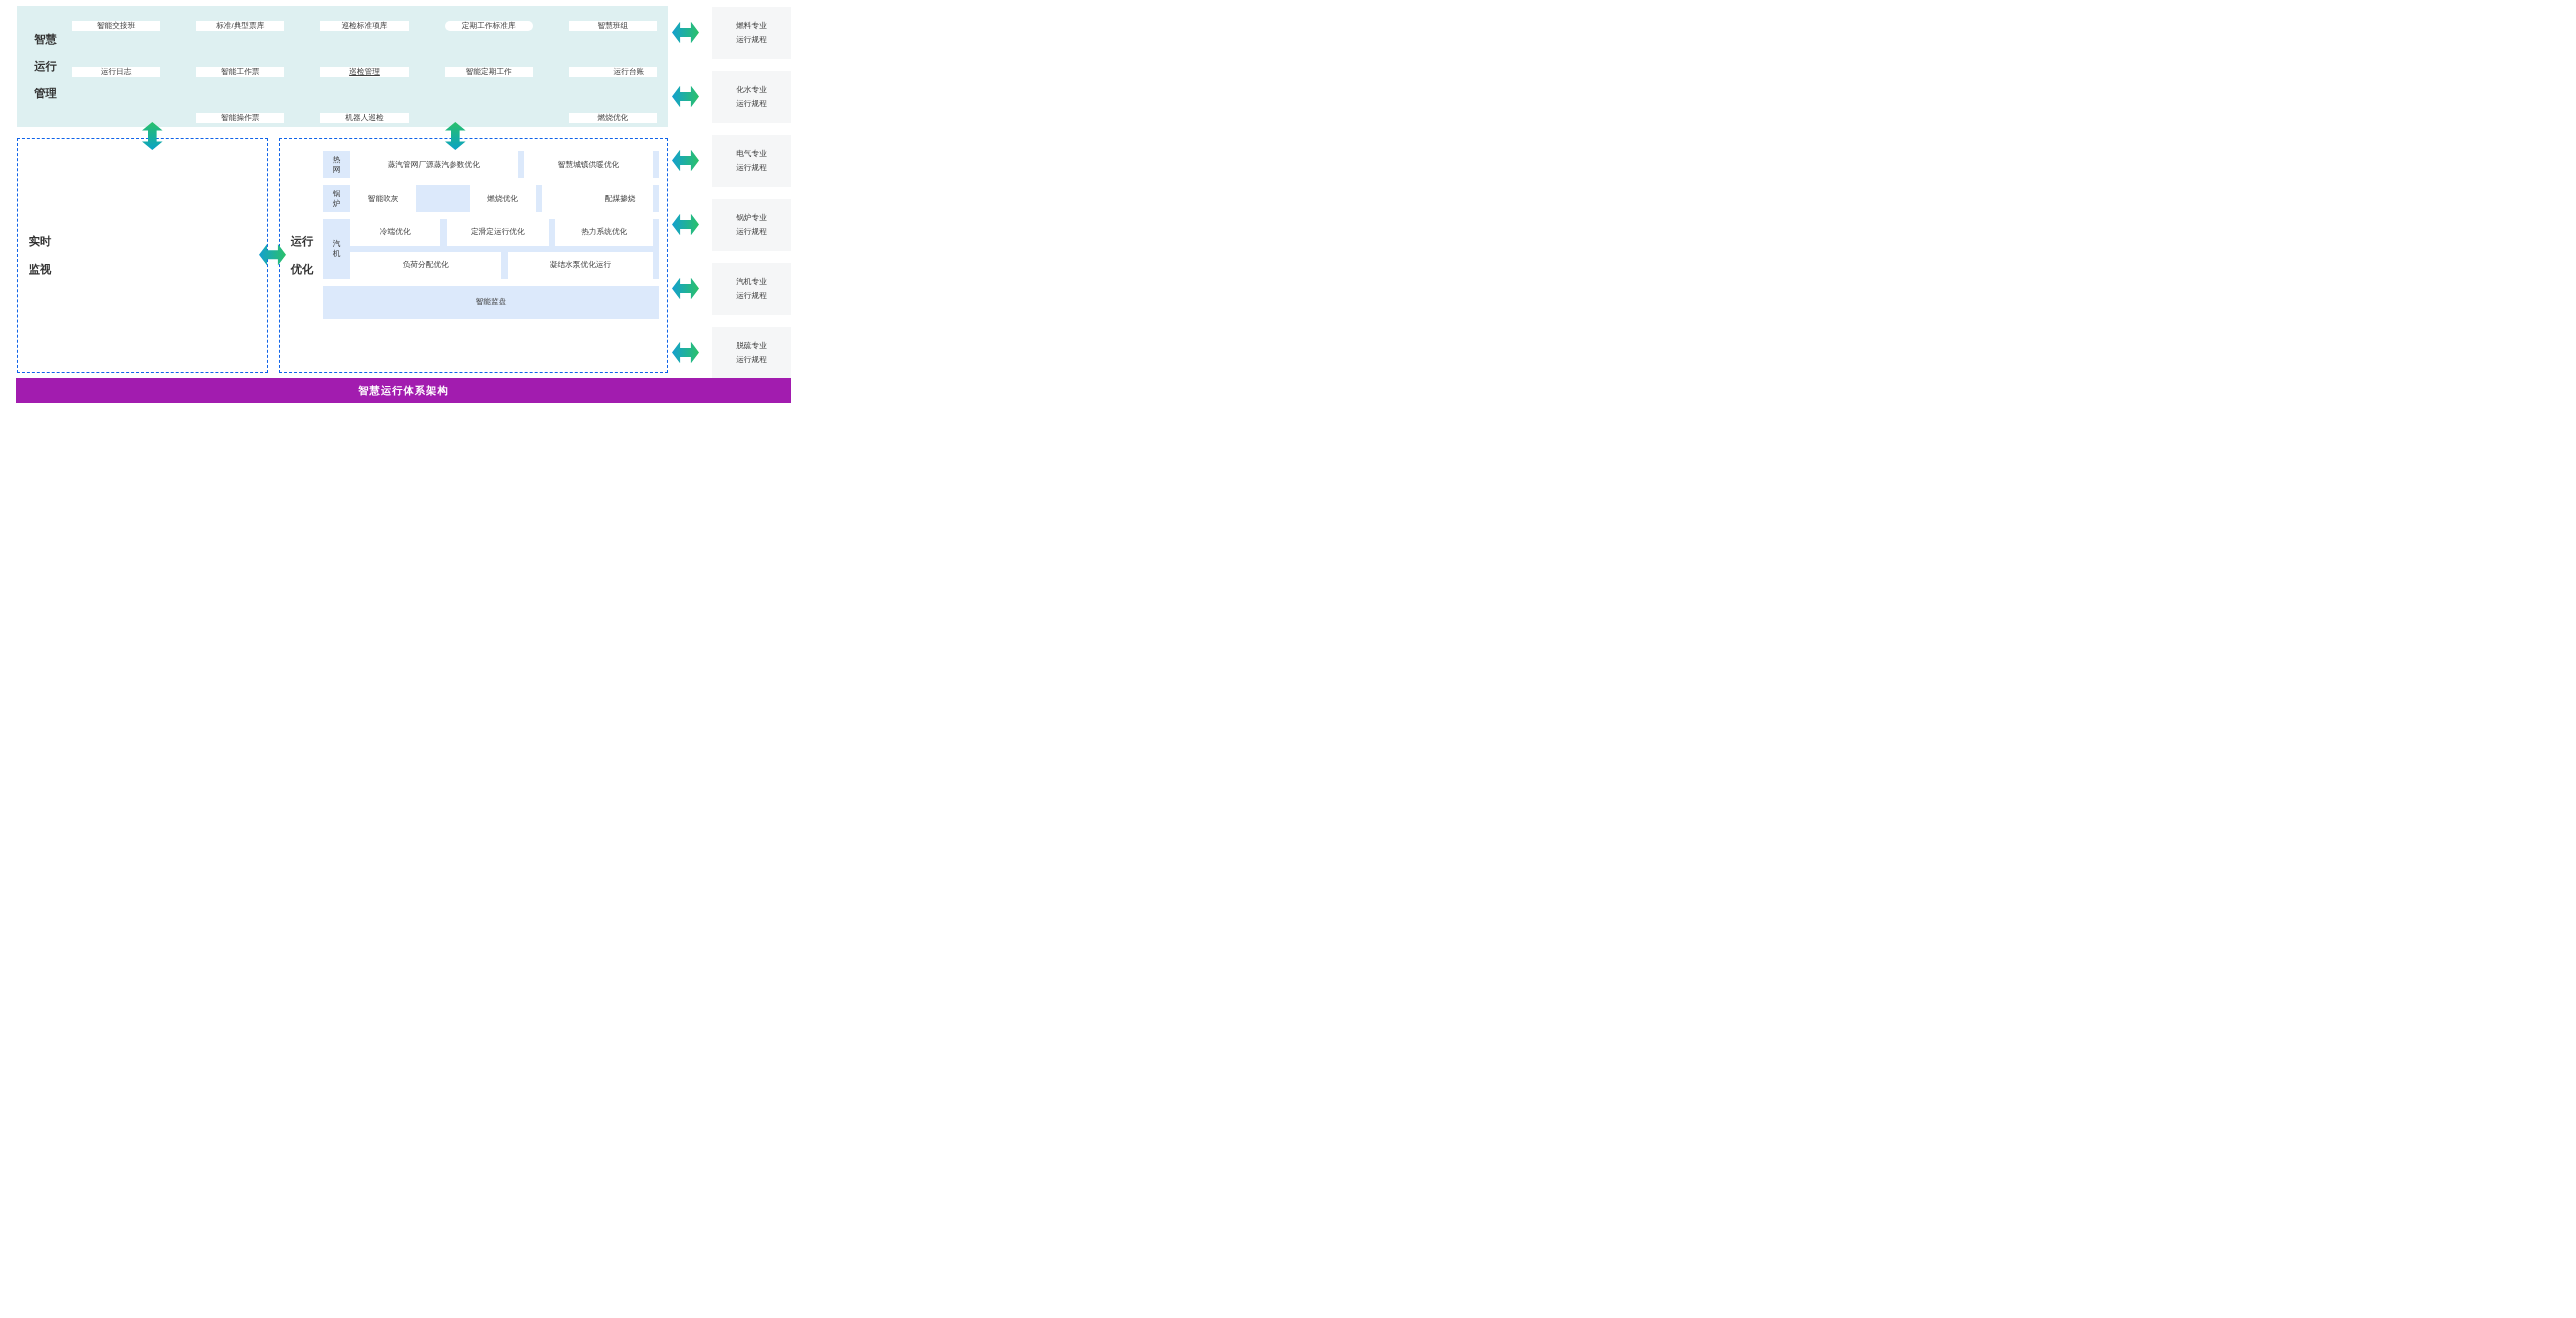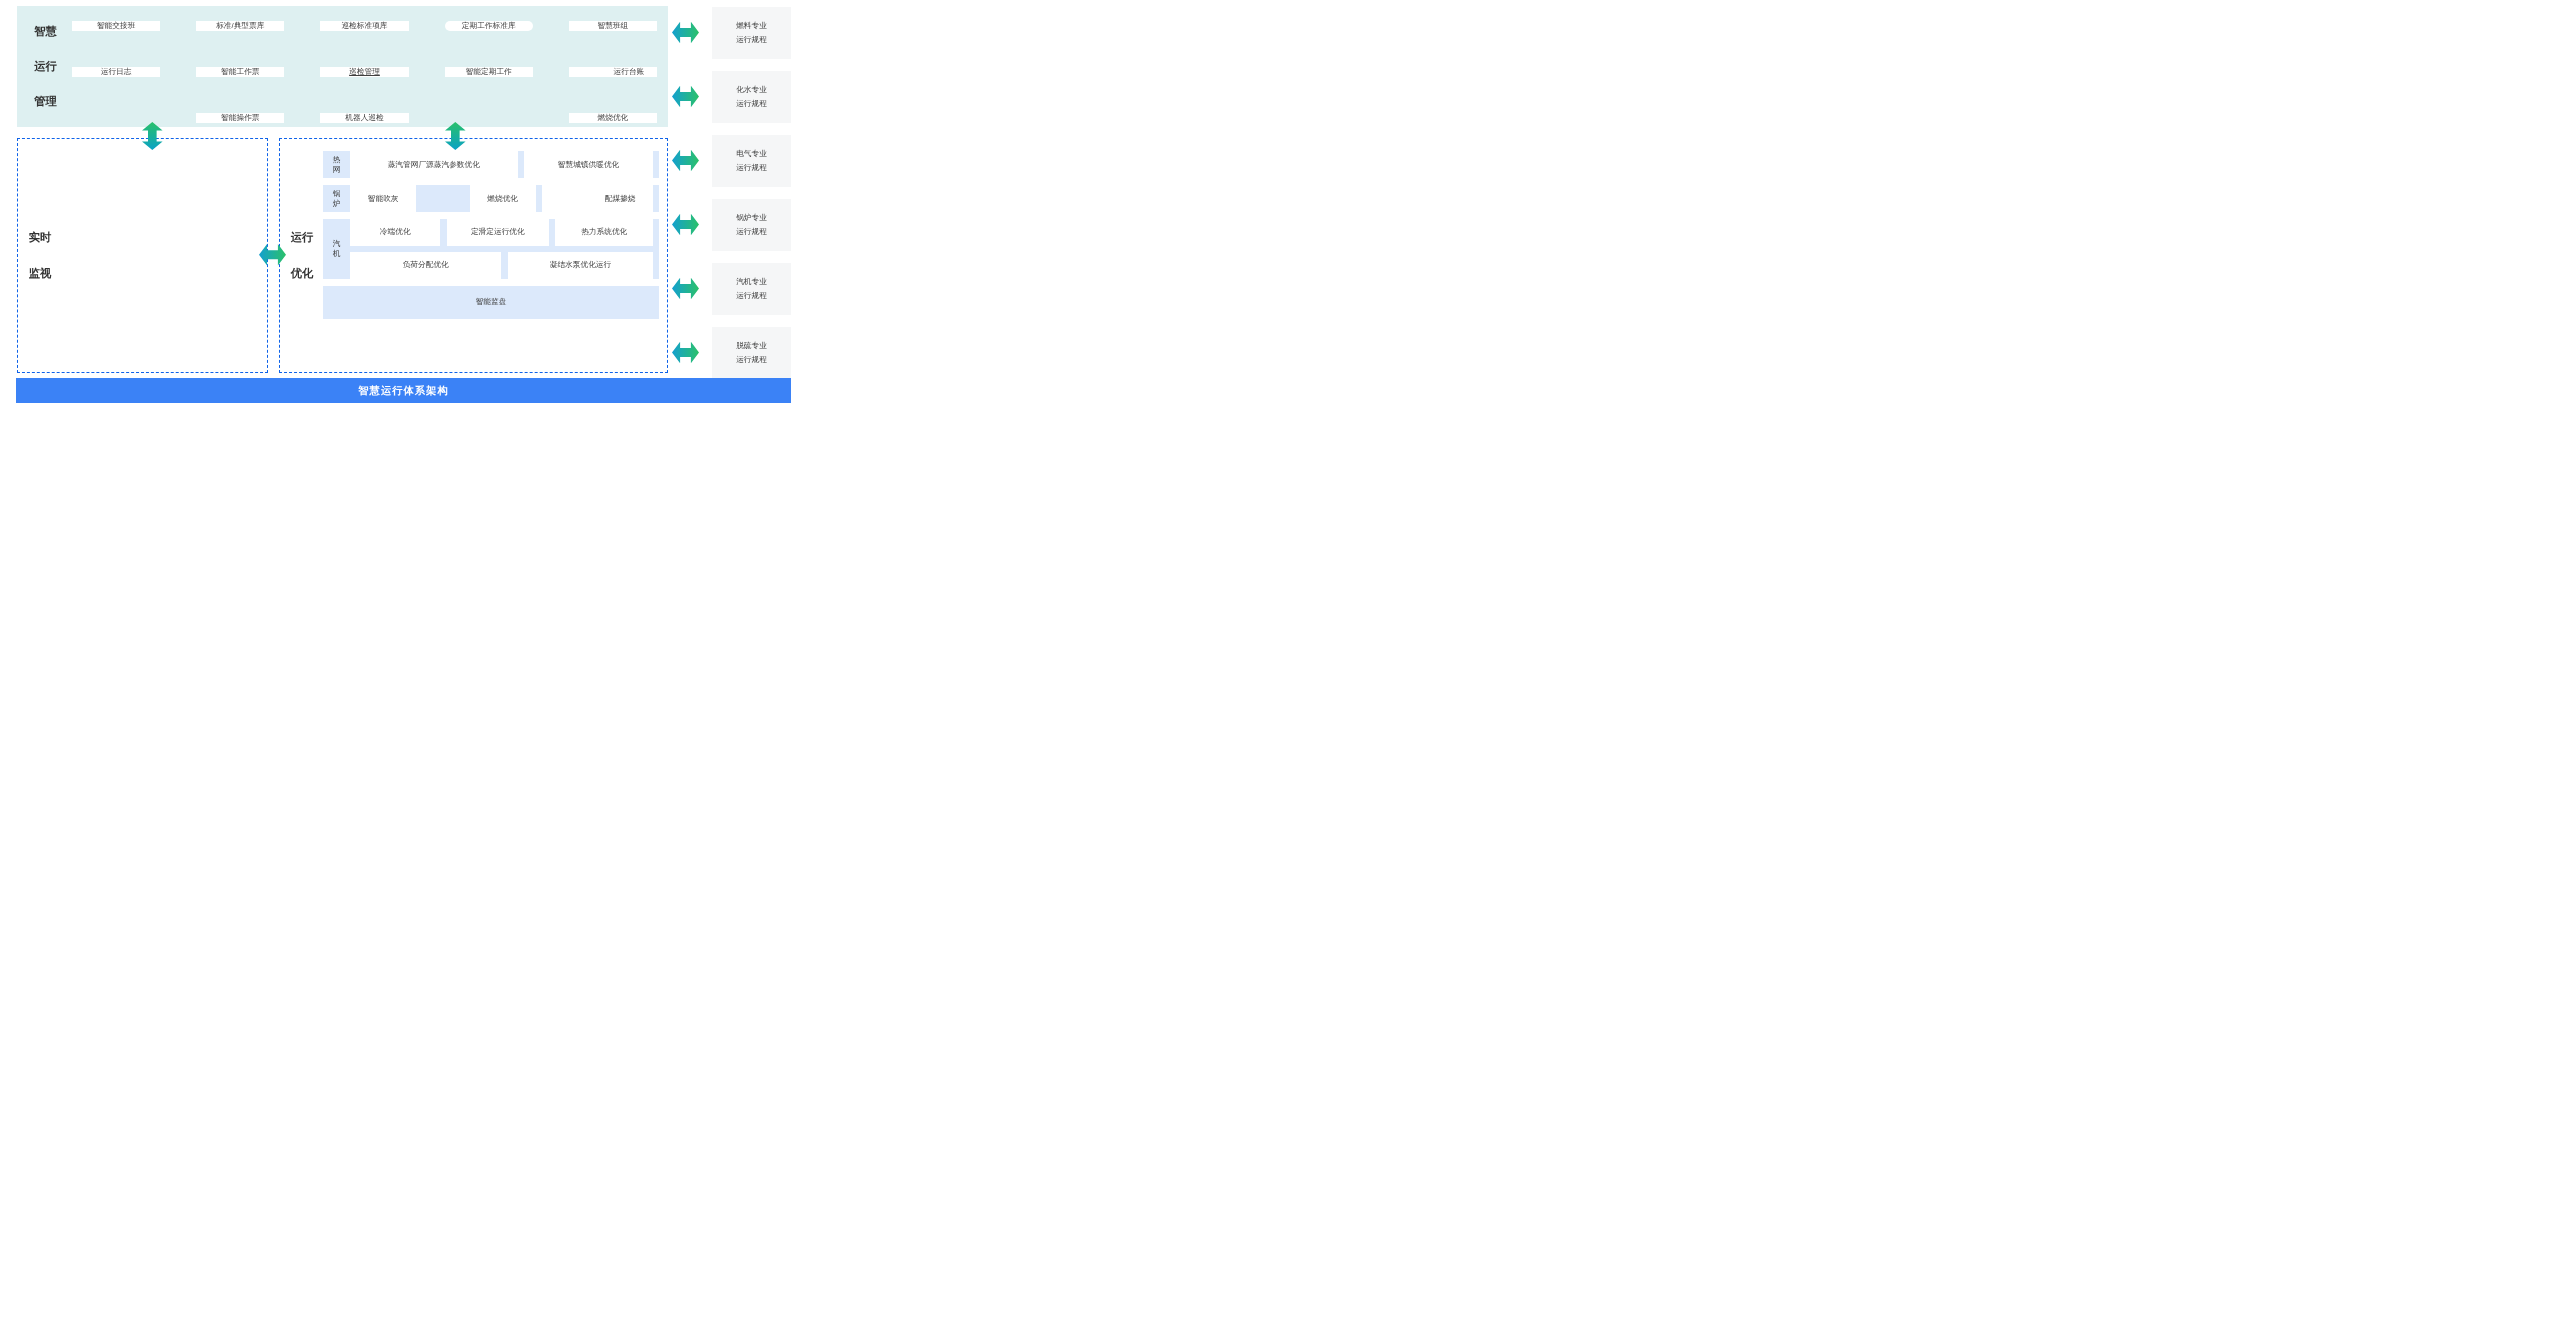--- a/index.html
+++ b/index.html
@@ -2,21 +2,21 @@
 <html style="font-size:8.2px"><head>
 <meta charset="utf-8">
 <style>
   html,body{margin:0;padding:0;background:#ffffff;}
   body{font-family:"Liberation Sans","DejaVu Sans",sans-serif;}
   .canvas{position:relative;width:805px;height:412px;background:#ffffff;overflow:hidden;}
 
   
   .top-section{position:absolute;left:17px;top:6.2px;width:651px;height:121px;background:#def0f1;}
   .side-label{position:absolute;left:0;top:0;bottom:0;width:57px;display:flex;flex-direction:column;
-    align-items:center;justify-content:center;gap:24px;font-size:11.3px;font-weight:bold;color:#333;line-height:1;}
+    align-items:center;justify-content:center;gap:16px;font-size:11.3px;font-weight:bold;color:#333;line-height:1;}
   .top-grid{position:absolute;left:55px;top:14.4px;width:585px;height:96px;display:grid;
     grid-template-columns:repeat(5,1fr);grid-template-rows:repeat(3,1fr);column-gap:13px;row-gap:6.2px;gap:36px;}
   .box{display:flex;align-items:center;justify-content:center;font-size:7.7px;color:#3f3f3f;text-align:center;}
   .top-box{background:#ffffff;}
 
   
   .arrow-v{position:absolute;width:20.6px;height:28px;z-index:5;
     background:linear-gradient(180deg,#29c06a 0%,#0ba2c6 100%);
     clip-path:polygon(50% 0%,100% 30%,71% 30%,71% 70%,100% 70%,50% 100%,0% 70%,29% 70%,29% 30%,0% 30%);}
   .arrow-v1{left:142px;top:122px;}
@@ -50,21 +50,21 @@
 
   
   .spec-col{position:absolute;left:672px;top:6.7px;width:120px;}
   .spec-item{position:relative;height:52px;margin-bottom:12px;}
   .spec-item .arrow-h{position:absolute;left:0;top:15px;}
   .spec-box{position:absolute;left:40px;top:0;width:79px;height:52px;background:#f5f6f7;
     display:flex;flex-direction:column;align-items:center;justify-content:center;gap:6.7px;
     font-size:7.7px;color:#3f3f3f;line-height:1;}
 
   
-  .footer{position:absolute;left:16px;top:378px;width:775px;height:25px;background:#3b82f6;
+  .footer{position:absolute;left:16px;top:378px;width:775px;height:25px;background:#a21caf;
     display:flex;align-items:center;justify-content:center;}
   .footer span{color:#ffffff;font-size:10.3px;font-weight:bold;letter-spacing:1px;}
 </style>
 </head>
 <body>
 
 <div class="canvas">
 
   <div class="top-section">
     <div class="side-label">

